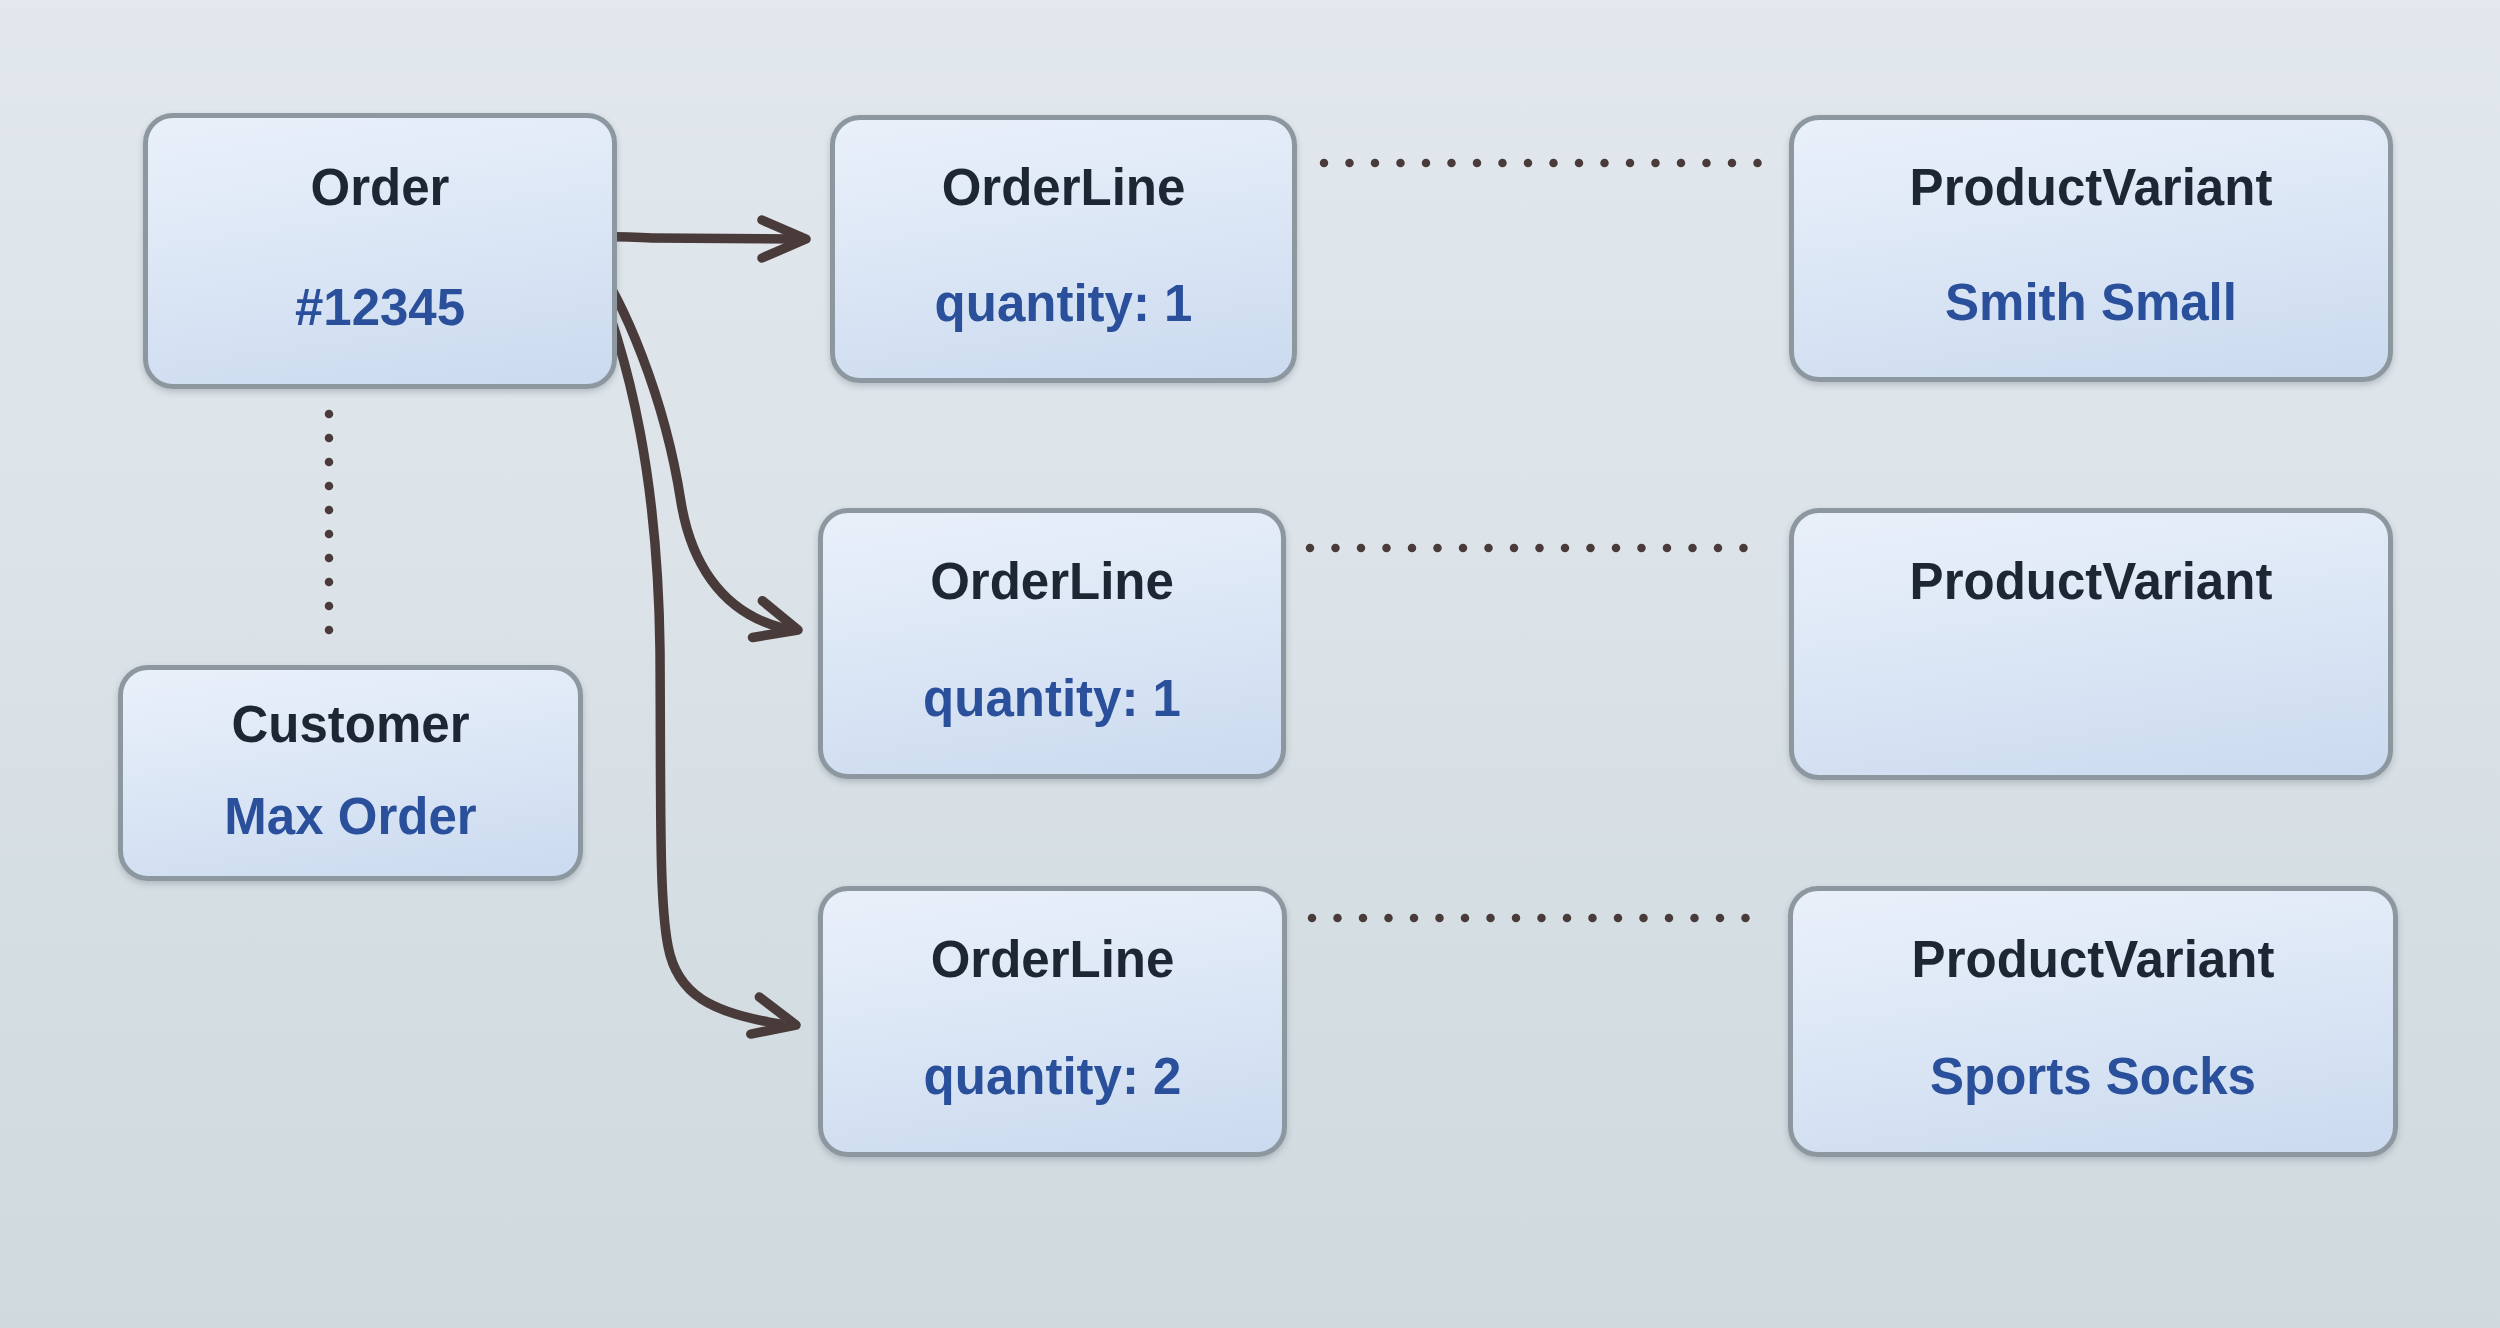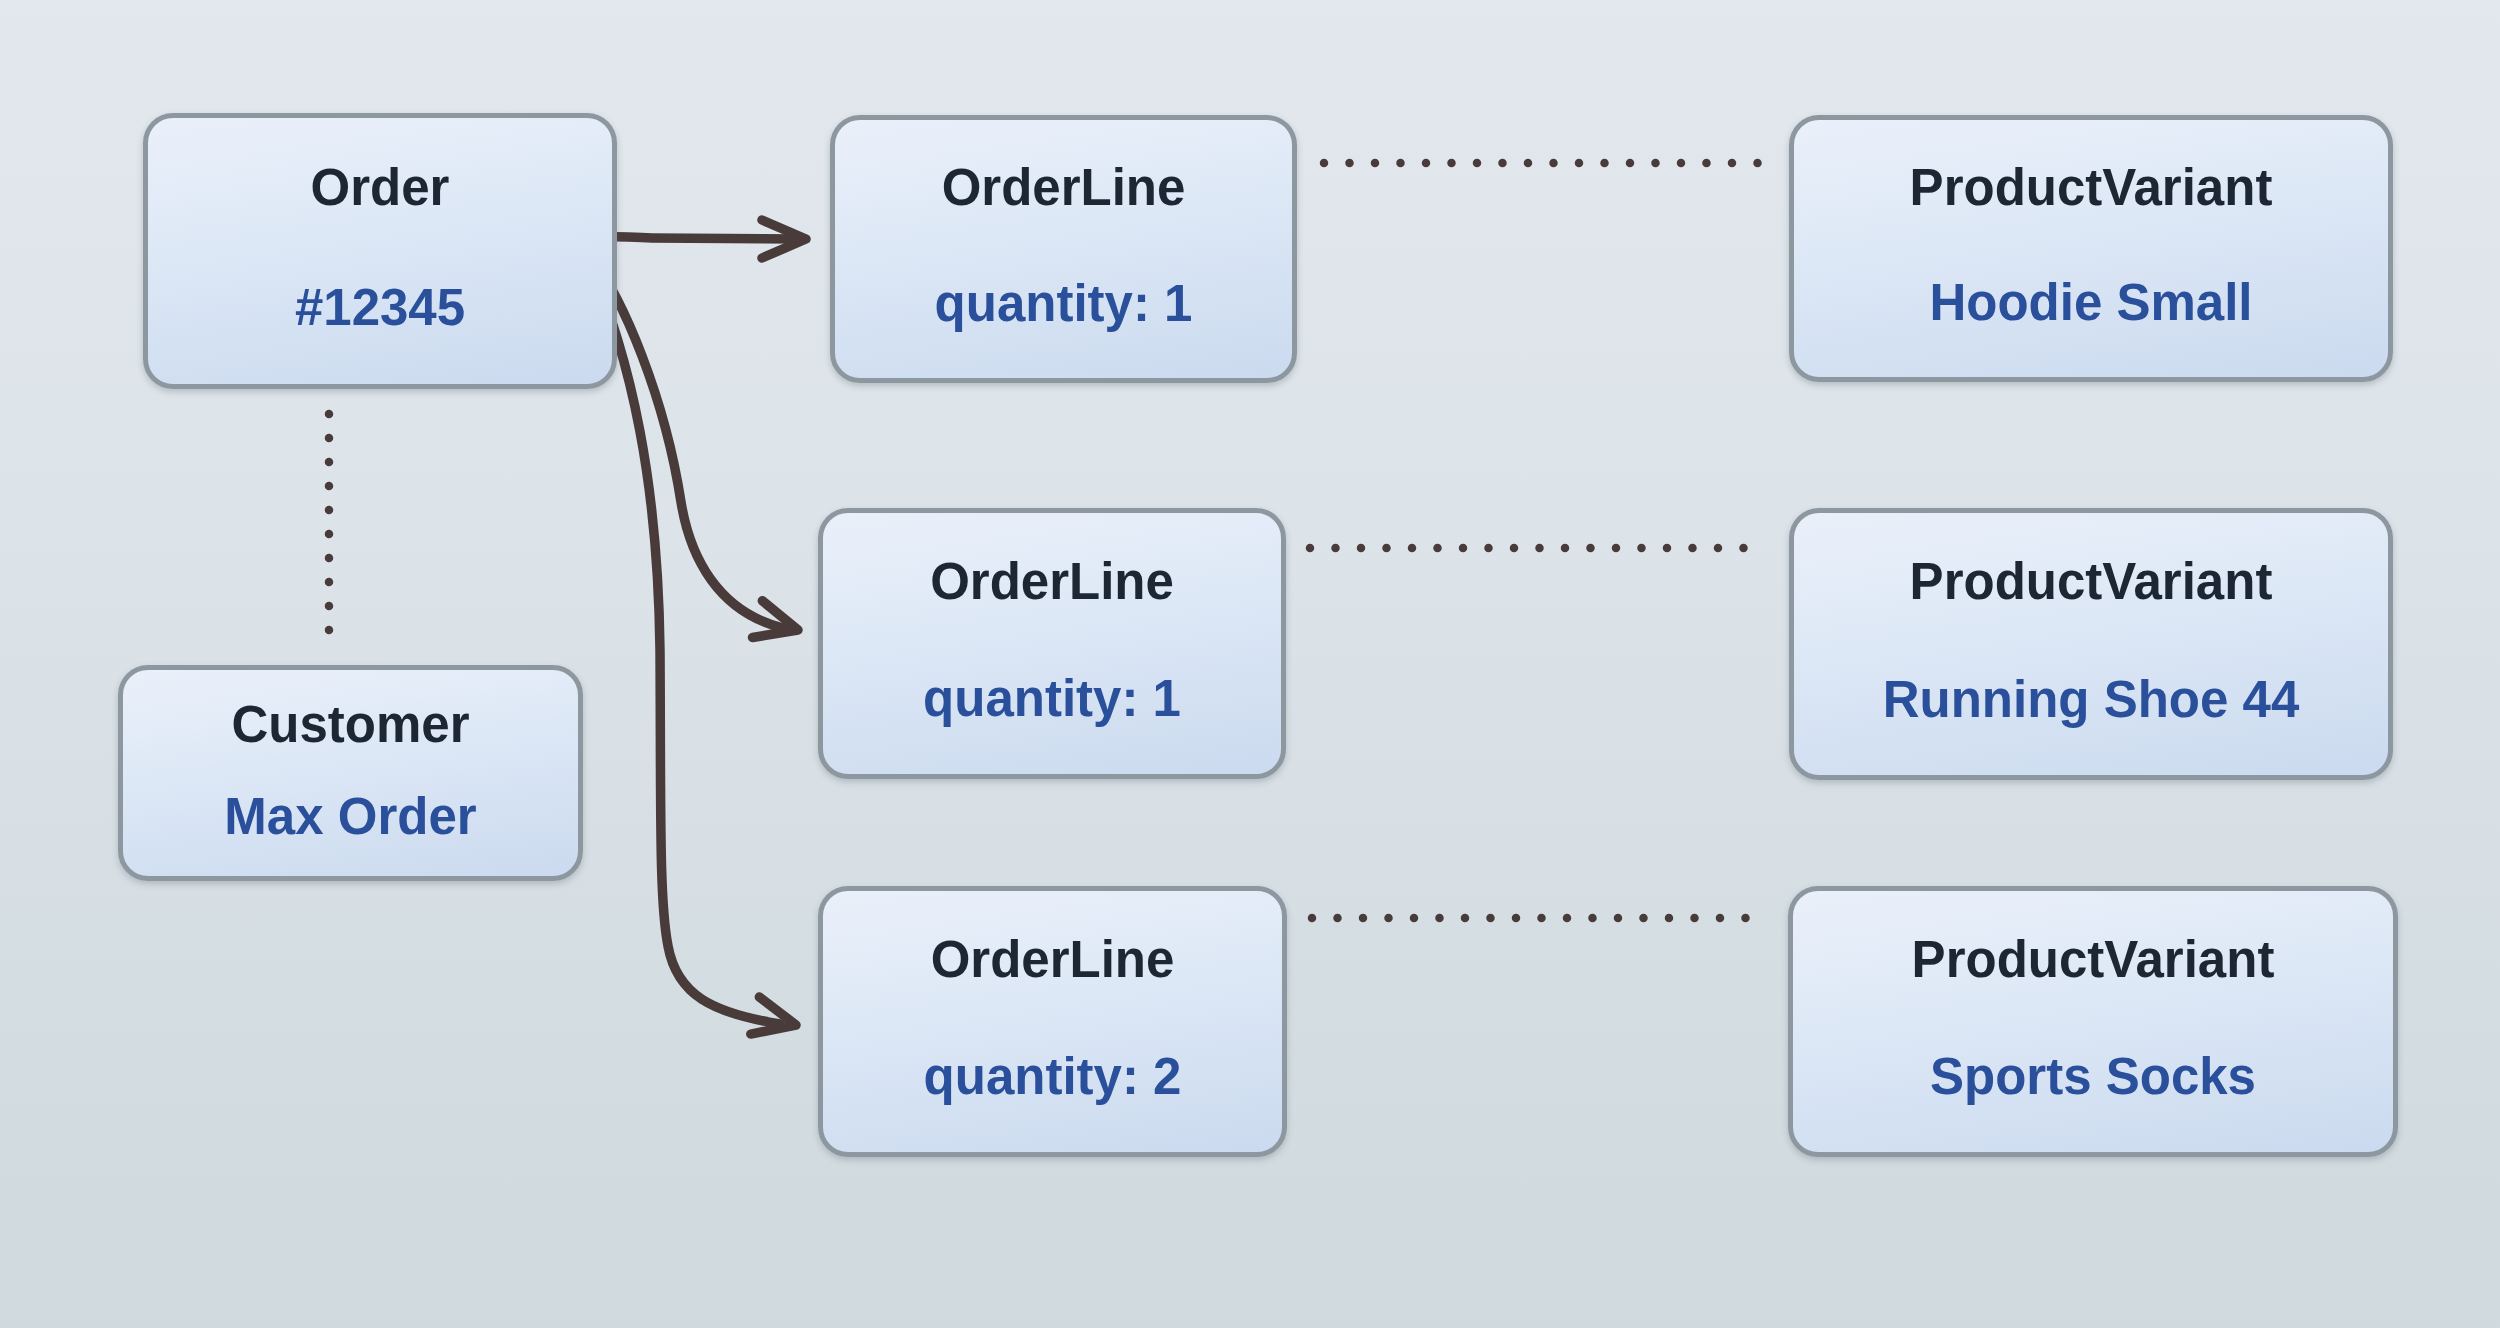--- a/index.html
+++ b/index.html
@@ -103,26 +103,25 @@
     <span class="node-value">quantity: 1</span>
   </div>
 
   <div class="node node-ol3">
     <span class="node-label">OrderLine</span>
     <span class="node-value">quantity: 2</span>
   </div>
 
   <div class="node node-pv1">
     <span class="node-label">ProductVariant</span>
-    <span class="node-value">Hoodie Small</span>
+    <span class="node-value">Smith Small</span>
   </div>
 
   <div class="node node-pv2">
     <span class="node-label">ProductVariant</span>
-    <span class="node-value">Running Shoe 44</span>
   </div>
 
   <div class="node node-pv3">
     <span class="node-label">ProductVariant</span>
     <span class="node-value">Sports Socks</span>
   </div>
 
 </div>
 
 </body></html>

